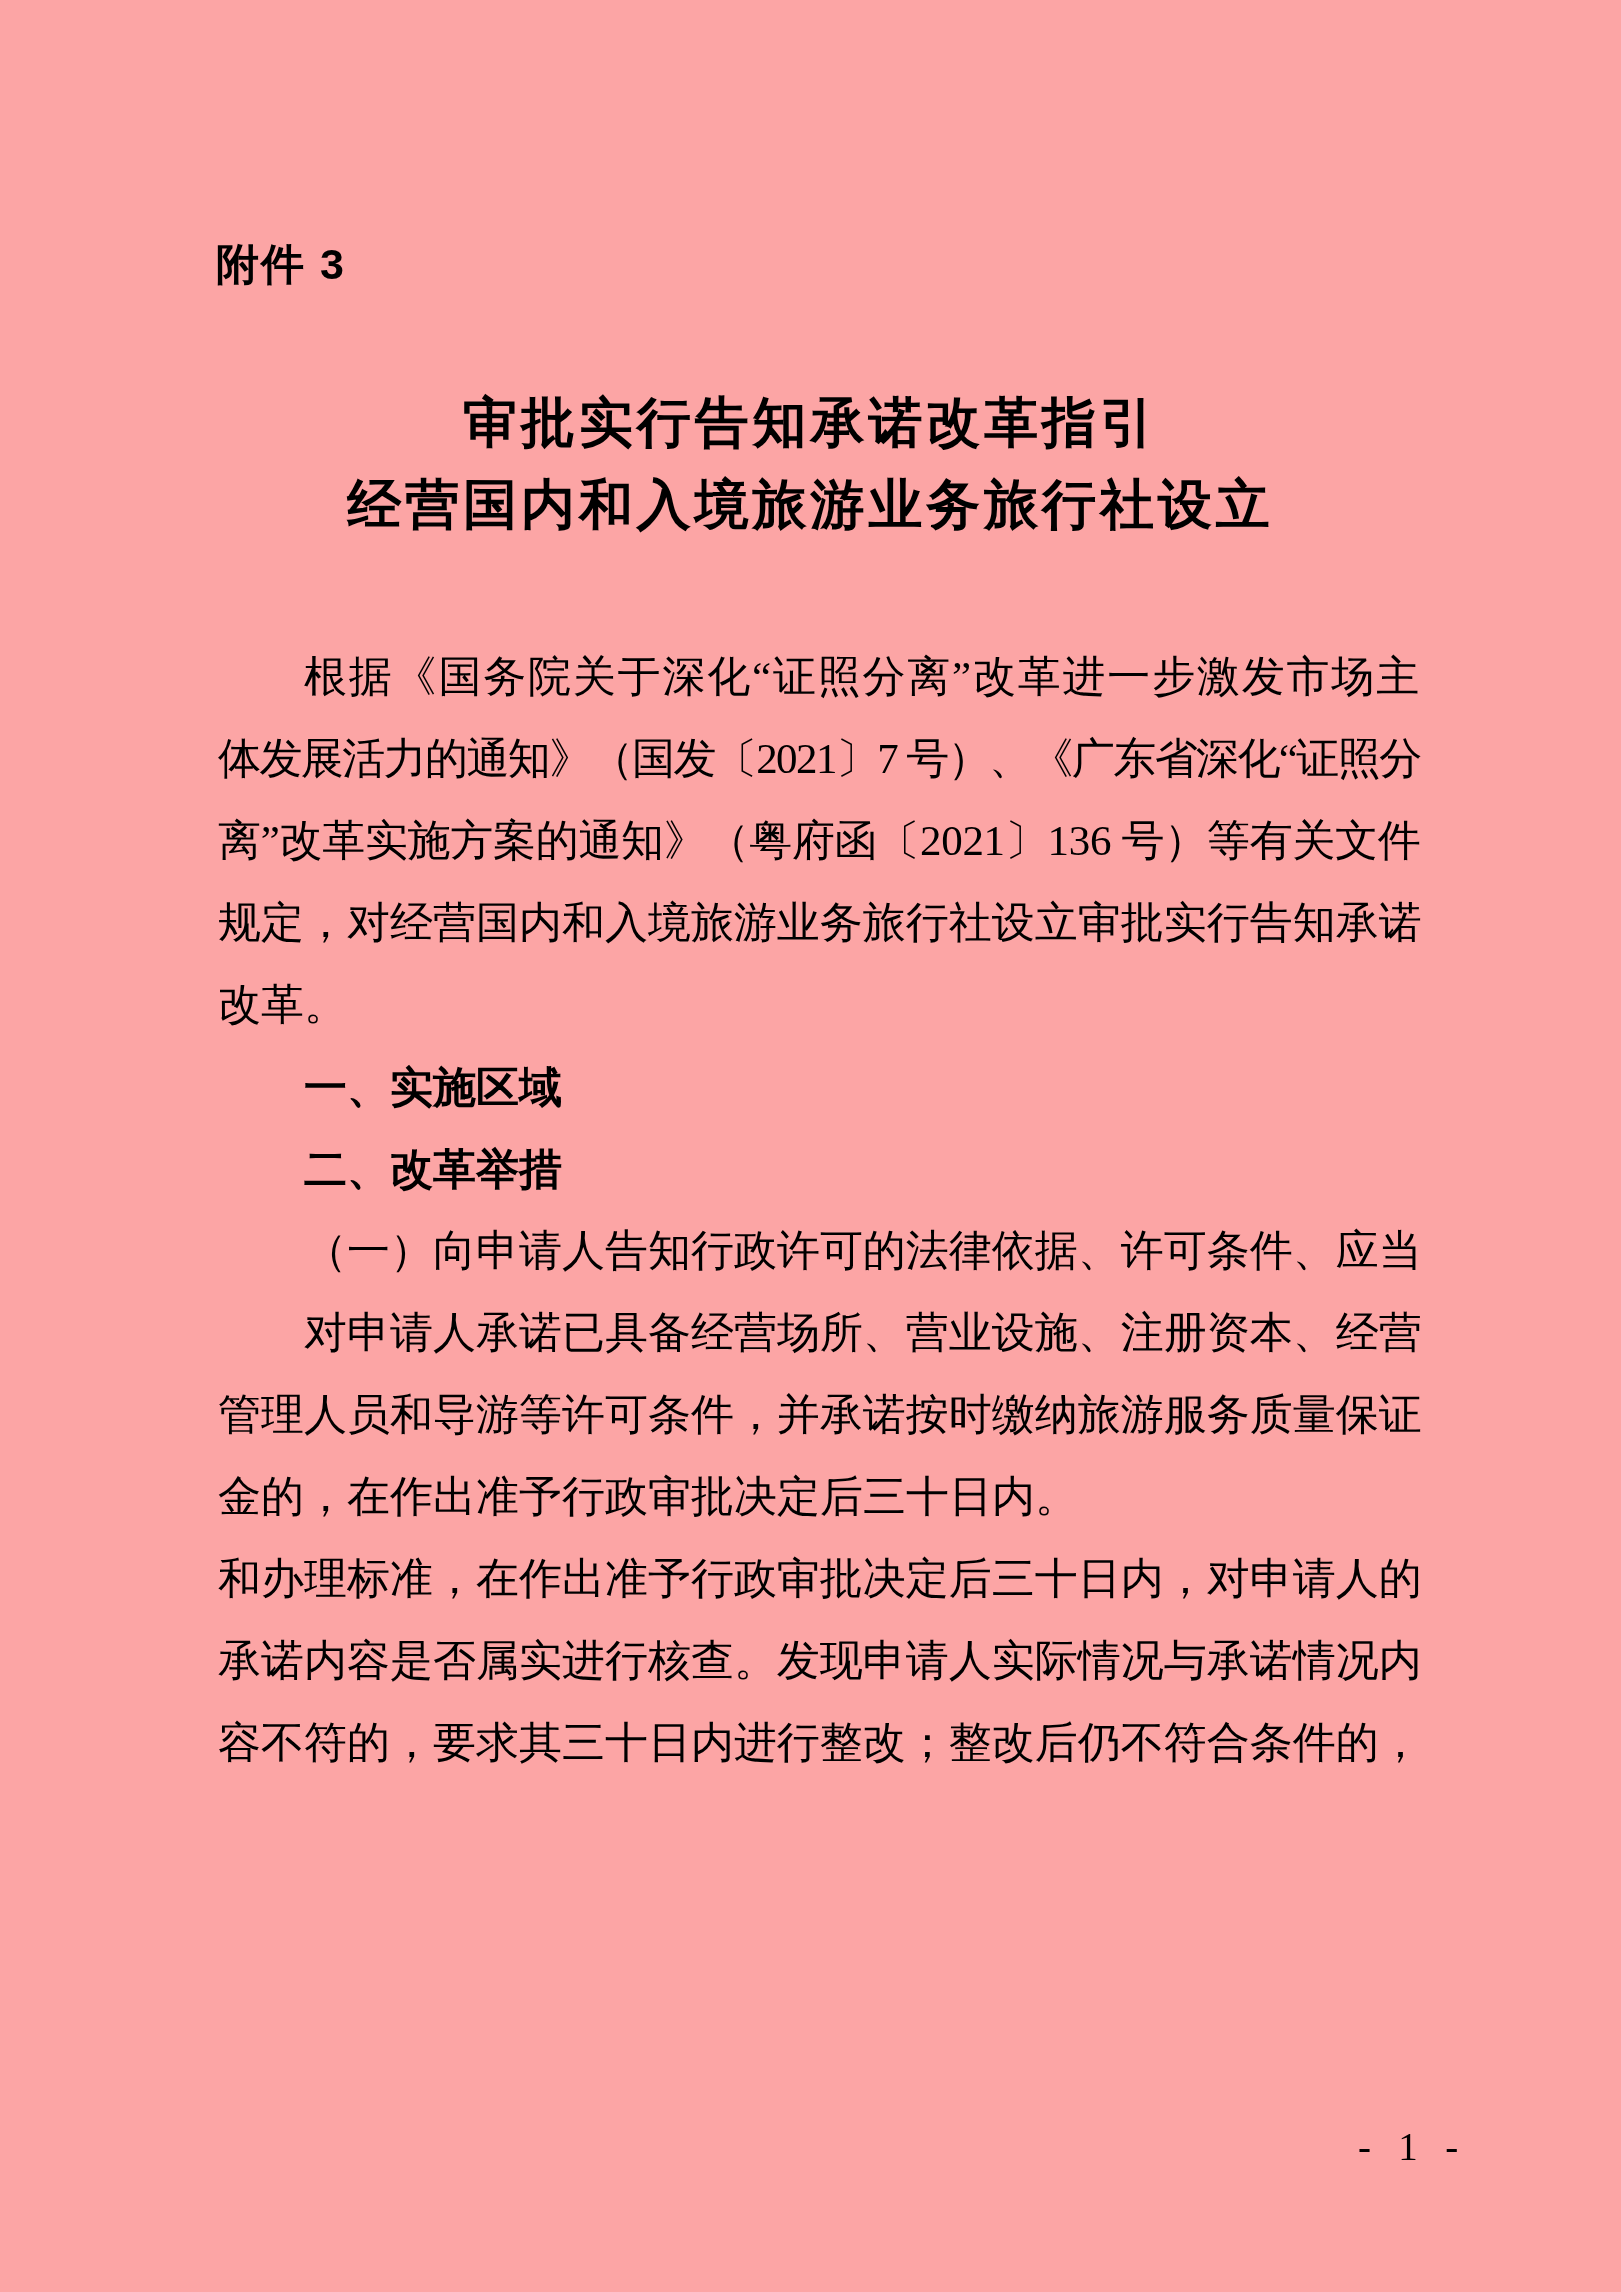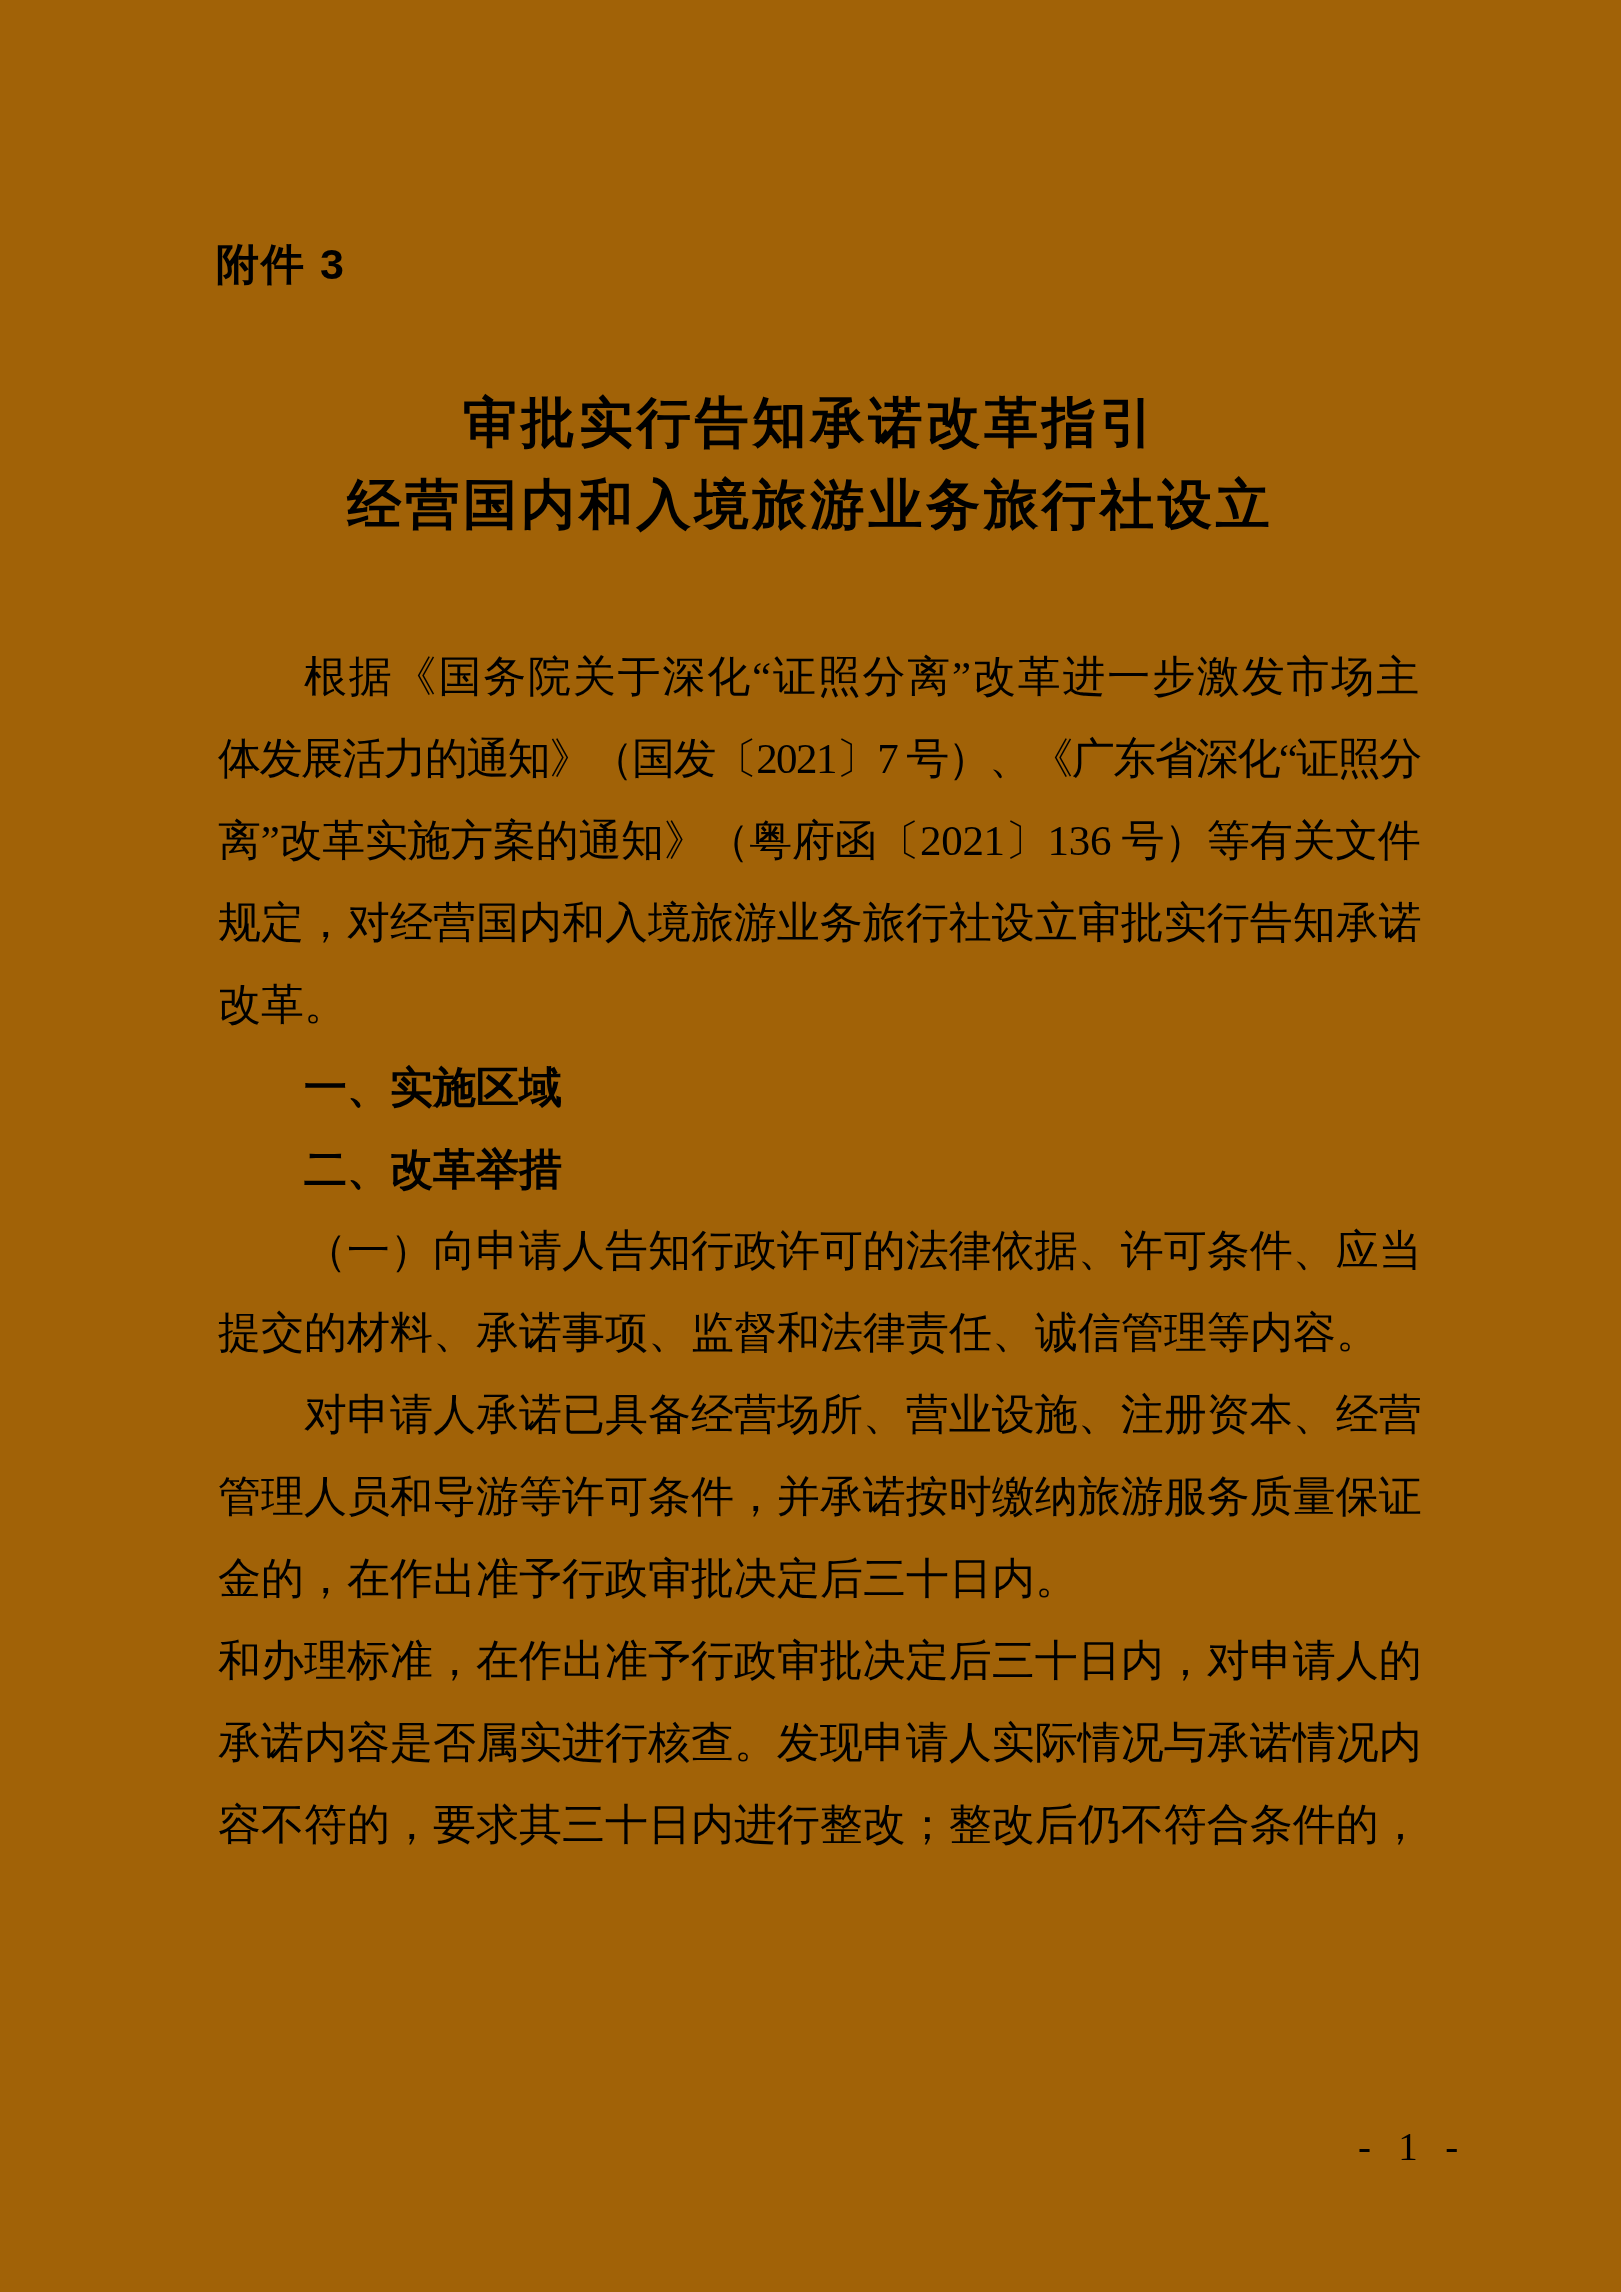--- a/index.html
+++ b/index.html
@@ -1,20 +1,20 @@
 <!DOCTYPE html>
 <html><head>
 <meta charset="utf-8">
 <style>
   html,body{margin:0;padding:0;background:#888;}
   .page{
     position:relative;
     width:1621px;height:2293px;
     margin:0 auto;
-    background:#a16207;
+    background:#fca5a5;
     color:#000;
     font-family:"Liberation Serif","DejaVu Serif",serif;
     overflow:hidden;
     --ch:43px;
   }
   .attach{
     position:absolute;
     left:216px;top:239px;
     font-family:"Liberation Sans","DejaVu Sans",sans-serif;
     font-weight:bold;
@@ -73,21 +73,20 @@
 
   <div class="docbody">
       <div class="line"><span style="display: inline-block; margin-left: calc(2 * var(--ch)); letter-spacing: 1.8px; text-align: right;">根据《国务院关于深化“证照分离”改革进一步激发市场主</span></div>
       <div class="line"><span style="display: inline-block; letter-spacing: -1.6px;">体发展活力的通知》（国发〔2021〕7 号）、《广东省深化“证照分</span></div>
       <div class="line"><span style="display: inline-block; letter-spacing: -0.3px;">离”改革实施方案的通知》（粤府函〔2021〕136 号）等有关文件</span></div>
       <div class="line"><span style="display: inline-block; letter-spacing: -0.01px;">规定，对经营国内和入境旅游业务旅行社设立审批实行告知承诺</span></div>
       <div class="line"><span style="display: inline-block;">改革。</span></div>
       <div class="line hd"><span style="display: inline-block; margin-left: calc(2 * var(--ch));">一、实施区域</span></div>
       <div class="line hd"><span style="display: inline-block; margin-left: calc(2 * var(--ch));">二、改革举措</span></div>
       <div class="line"><span style="display: inline-block; margin-left: calc(2 * var(--ch)); letter-spacing: -0.01px;">（一）向申请人告知行政许可的法律依据、许可条件、应当</span></div>
-      <div class="line"><span style="display: inline-block;">提交的材料、承诺事项、监督和法律责任、诚信管理等内容。</span></div>
       <div class="line"><span style="display: inline-block; margin-left: calc(2 * var(--ch)); letter-spacing: -0.01px;">对申请人承诺已具备经营场所、营业设施、注册资本、经营</span></div>
       <div class="line"><span style="display: inline-block; letter-spacing: -0.01px;">管理人员和导游等许可条件，并承诺按时缴纳旅游服务质量保证</span></div>
       <div class="line"><span style="display: inline-block;">金的，在作出准予行政审批决定后三十日内。</span></div>
       <div class="line"><span style="display: inline-block; letter-spacing: -0.01px;">和办理标准，在作出准予行政审批决定后三十日内，对申请人的</span></div>
       <div class="line"><span style="display: inline-block; letter-spacing: -0.01px;">承诺内容是否属实进行核查。发现申请人实际情况与承诺情况内</span></div>
       <div class="line"><span style="display: inline-block; letter-spacing: -0.01px;">容不符的，要求其三十日内进行整改；整改后仍不符合条件的，</span></div>
     </div>
 
   <div class="pageno">- 1 -</div>
 

